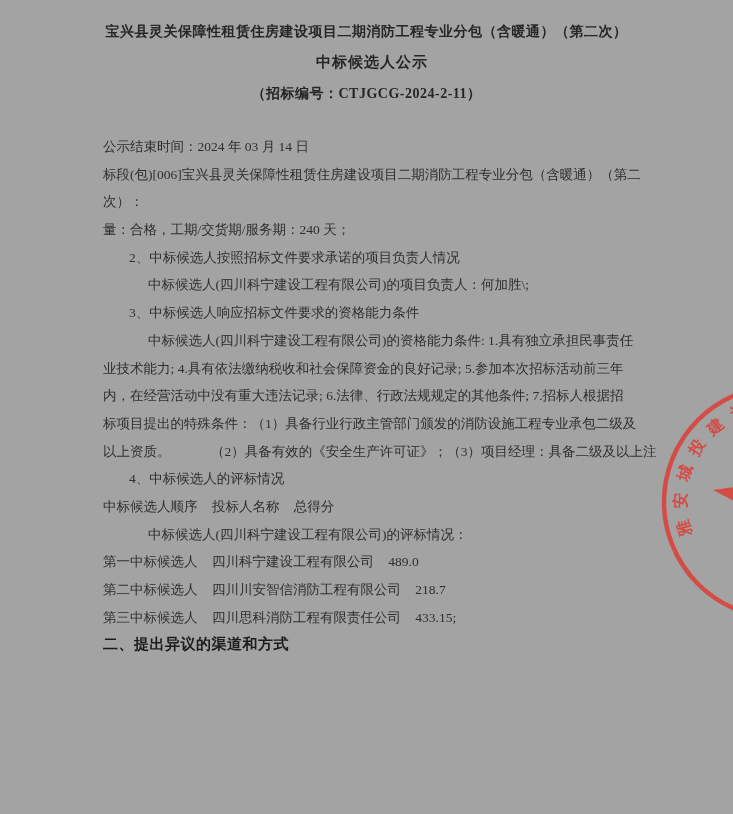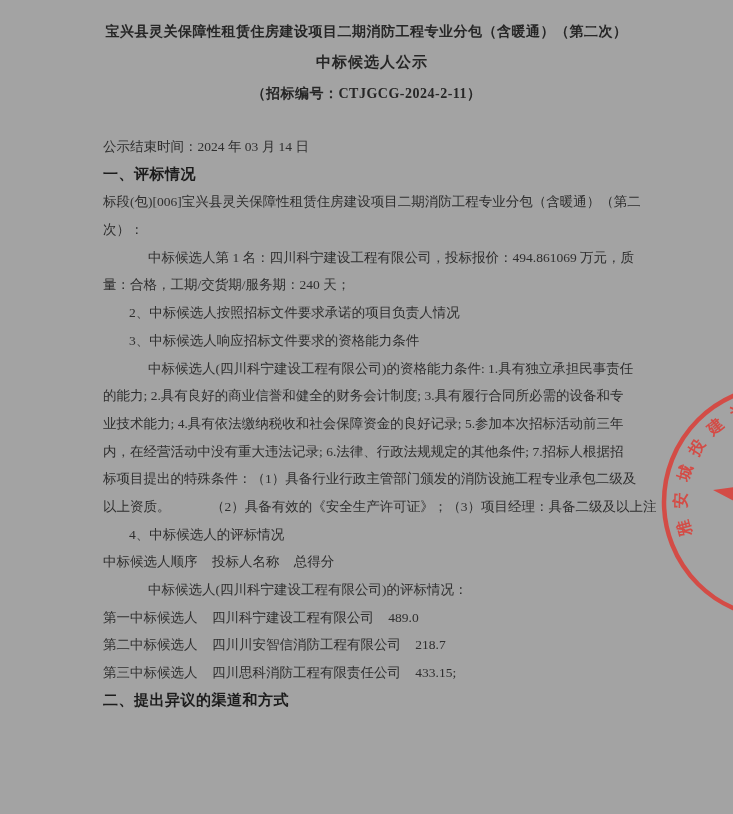--- a/index.html
+++ b/index.html
@@ -45,29 +45,27 @@
 <div class="page">
 
   <div class="title-block">
     <div class="title-l1">宝兴县灵关保障性租赁住房建设项目二期消防工程专业分包（含暖通）（第二次）</div>
     <div class="title-l2">中标候选人公示</div>
     <div class="title-l3">（招标编号：CTJGCG-2024-2-11）</div>
   </div>
 
   <div class="doc-body">
     <div class="line">公示结束时间：2024 年 03 月 14 日</div>
-    <div class="line heading">一、评标情况</div>
     <div class="line">标段(包)[006]宝兴县灵关保障性租赁住房建设项目二期消防工程专业分包（含暖通）（第二</div>
     <div class="line">次）：</div>
-    <div class="line ind2">中标候选人第 1 名：四川科宁建设工程有限公司，投标报价：494.861069 万元，质</div>
     <div class="line">量：合格，工期/交货期/服务期：240 天；</div>
     <div class="line ind1">2、中标候选人按照招标文件要求承诺的项目负责人情况</div>
+    <div class="line ind2">中标候选人(四川科宁建设工程有限公司)的项目负责人：何加胜\;</div>
     <div class="line ind1">3、中标候选人响应招标文件要求的资格能力条件</div>
     <div class="line ind2">中标候选人(四川科宁建设工程有限公司)的资格能力条件: 1.具有独立承担民事责任</div>
-    <div class="line">的能力; 2.具有良好的商业信誉和健全的财务会计制度; 3.具有履行合同所必需的设备和专</div>
     <div class="line">业技术能力; 4.具有依法缴纳税收和社会保障资金的良好记录; 5.参加本次招标活动前三年</div>
     <div class="line">内，在经营活动中没有重大违法记录; 6.法律、行政法规规定的其他条件; 7.招标人根据招</div>
     <div class="line">标项目提出的特殊条件：（1）具备行业行政主管部门颁发的消防设施工程专业承包二级及</div>
     <div class="line">以上资质。　　　（2）具备有效的《安全生产许可证》；（3）项目经理：具备二级及以上注</div>
     <div class="line ind1">4、中标候选人的评标情况</div>
     <div class="line row">
       <span>中标候选人顺序</span>
       <span>投标人名称</span>
       <span>总得分</span>
     </div>

